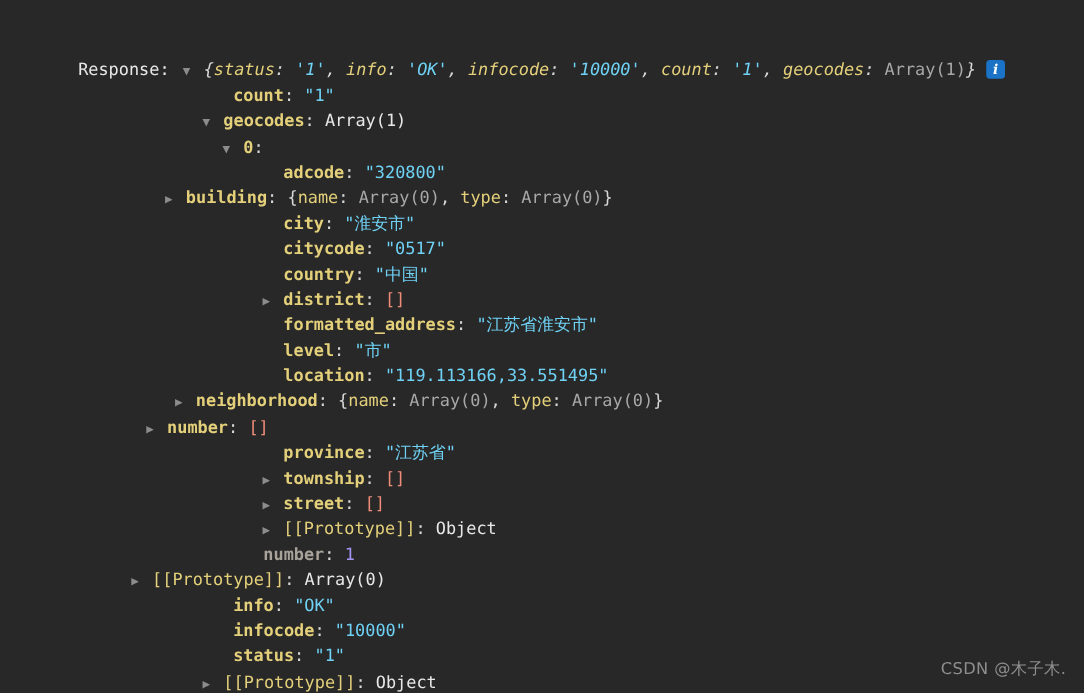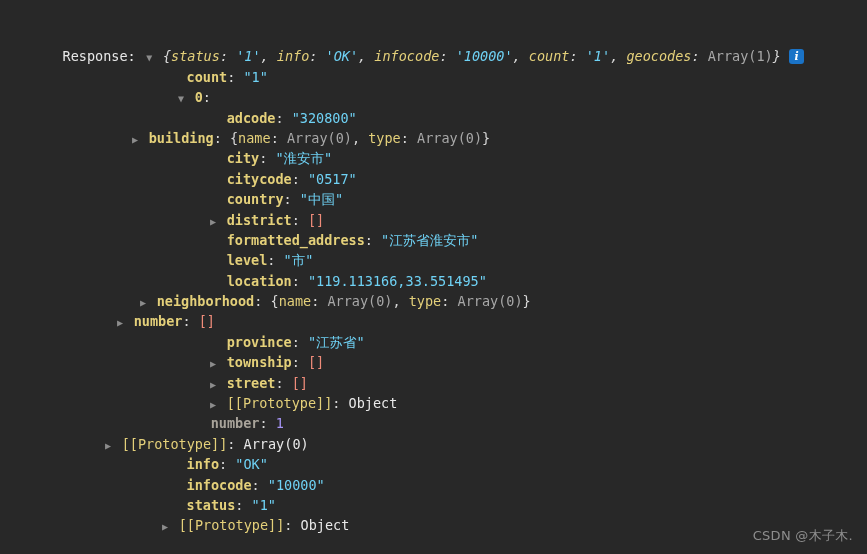--- a/index.html
+++ b/index.html
@@ -108,20 +108,23 @@
 <div id="console">
 
   <div class="row" style="padding-left:30px;">
     <span class="resp-label">Response:</span><span class="punc"> </span><span class="tri open"></span><span class="punc"> </span><span class="italic prev-brace">{</span><span class="italic prev-key">status</span><span class="italic prev-brace">: </span><span class="italic prev-str">'1'</span><span class="italic prev-brace">, </span><span class="italic prev-key">info</span><span class="italic prev-brace">: </span><span class="italic prev-str">'OK'</span><span class="italic prev-brace">, </span><span class="italic prev-key">infocode</span><span class="italic prev-brace">: </span><span class="italic prev-str">'10000'</span><span class="italic prev-brace">, </span><span class="italic prev-key">count</span><span class="italic prev-brace">: </span><span class="italic prev-str">'1'</span><span class="italic prev-brace">, </span><span class="italic prev-key">geocodes</span><span class="italic prev-brace">: </span><span class="prev-arr">Array(1)</span><span class="italic prev-brace">}</span><span class="punc"> </span><span class="info-badge">i</span>
   </div>
 
   <div class="row" style="padding-left:143px;">
     <span class="tri none"></span><span class="key">count</span><span class="punc">:</span><span class="punc"> </span><span class="str">"1"</span>
   </div>
 
+  <div class="row" style="padding-left:127px;">
+    <span class="tri open"></span><span class="punc"> </span><span class="key">geocodes</span><span class="punc">:</span><span class="punc"> </span><span class="arr">Array(1)</span>
+  </div>
 
   <div class="row" style="padding-left:143px;">
     <span class="tri open"></span><span class="punc"> </span><span class="key">0</span><span class="punc">:</span>
   </div>
 
   <div class="row" style="padding-left:175px;">
     <span class="tri none"></span><span class="punc"> </span><span class="key">adcode</span><span class="punc">:</span><span class="punc"> </span><span class="str">"320800"</span>
   </div>
 
   <div class="row" style="padding-left:97px;">

